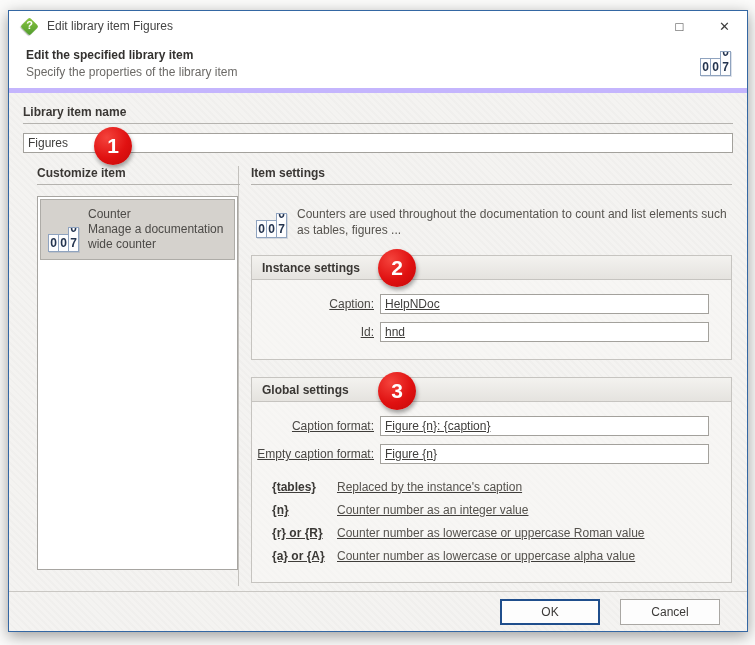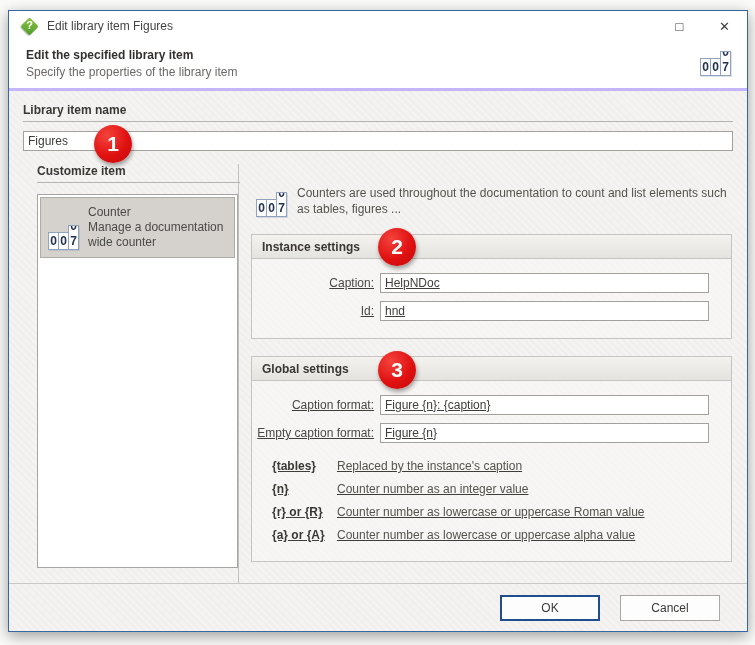--- a/index.html
+++ b/index.html
@@ -27,21 +27,21 @@
   }
   .app-icon .q {
     position:absolute; left:0; top:1px; width:17px; text-align:center;
     color:#fff; font-weight:bold; font-size:11px;
   }
   .title-text { color:#444; }
   .win-buttons { margin-left:auto; display:flex; height:100%; }
   .win-btn { width:45px; height:100%; display:flex; align-items:center; justify-content:center;
     color:#3c3c3c; font-size:13px; cursor:default; }
   
-  .header { background:#fff; padding:7px 18px 9px 17px; position:relative; flex:0 0 auto; border-bottom:3px solid #c4b5fd; }
+  .header { background:#fff; padding:7px 18px 9px 17px; position:relative; flex:0 0 auto; border-bottom:5px solid #c4b5fd; }
   .header .h-title { font-weight:bold; color:#33312f; margin-bottom:3px; }
   .header .h-sub { color:#6b6966; }
   .header .counter-pos { position:absolute; right:16px; top:10px; }
   
   .counter-icon { display:inline-flex; align-items:flex-end; filter:drop-shadow(1px 1px 0 rgba(120,140,170,.25)); }
   .counter-icon .cell {
     width:11px; height:18px; border:1px solid #8fa3bf; background:#fdfdfe;
     color:#24344f; font-weight:bold; font-size:12px;
     display:flex; align-items:center; justify-content:center; margin-left:-1px;
   }
@@ -90,21 +90,21 @@
   .field-row { display:flex; align-items:center; margin-bottom:8px; }
   .field-row label { width:128px; text-align:right; padding-right:6px; color:#4a4845; flex:0 0 auto; }
   .field-row input { flex:1 1 auto; height:20px; border:1px solid #a3a19c; background:#fff; padding:0 4px; font:12px "Liberation Sans",sans-serif; color:#3f3e3c; }
   .legend { margin:16px 0 10px 20px; }
   .legend-row { display:flex; margin-bottom:9px; }
   .legend-row .token { width:65px; font-weight:bold; color:#3a3835; flex:0 0 auto; }
   .legend-row .ltext { color:#56534e; }
   .badge-2 { left:126px; top:-7px; }
   .badge-3 { left:126px; top:-6px; }
   
-  .footer { flex:0 0 auto; height:48px; border-top:1px solid #c9c7c3; background:#f4f3f1;
+  .footer { flex:0 0 auto; height:40px; border-top:1px solid #c9c7c3; background:#f4f3f1;
     background-image:repeating-linear-gradient(45deg, rgba(0,0,0,.015) 0 2px, transparent 2px 5px);
     display:flex; justify-content:flex-end; align-items:center; gap:20px; padding-right:27px; }
   .btn { width:100px; height:26px; background:#fdfdfd; font:12px "Liberation Sans",sans-serif; color:#3c3a38; cursor:default; }
   .btn.ok { border:2px solid #1f4e8c; }
   .btn.cancel { border:1px solid #a9a7a3; }
 </style>
 </head>
 <body>
 
 <div class="window">
@@ -160,20 +160,21 @@
             </span>
             <span>
               <div class="li-title">Counter</div>
               <div class="li-desc">Manage a documentation wide counter</div>
             </span>
           </div>
         </div>
       </div>
 
       <div class="right-panel">
+        <div class="group-label">Item settings</div>
 
         <div class="desc-row">
           <span class="counter-icon">
             <span class="cell">0</span>
             <span class="cell">0</span>
             <span class="cell tall">
               <span class="top">0</span>
               <span class="bot">7</span>
             </span>
           </span>

